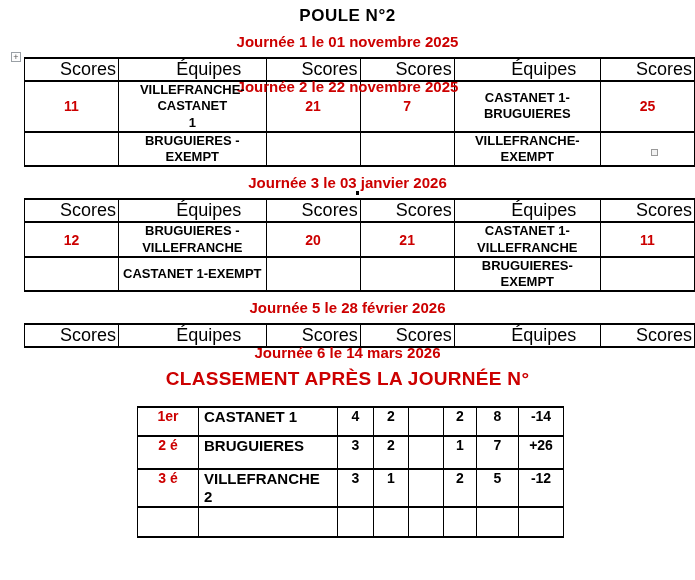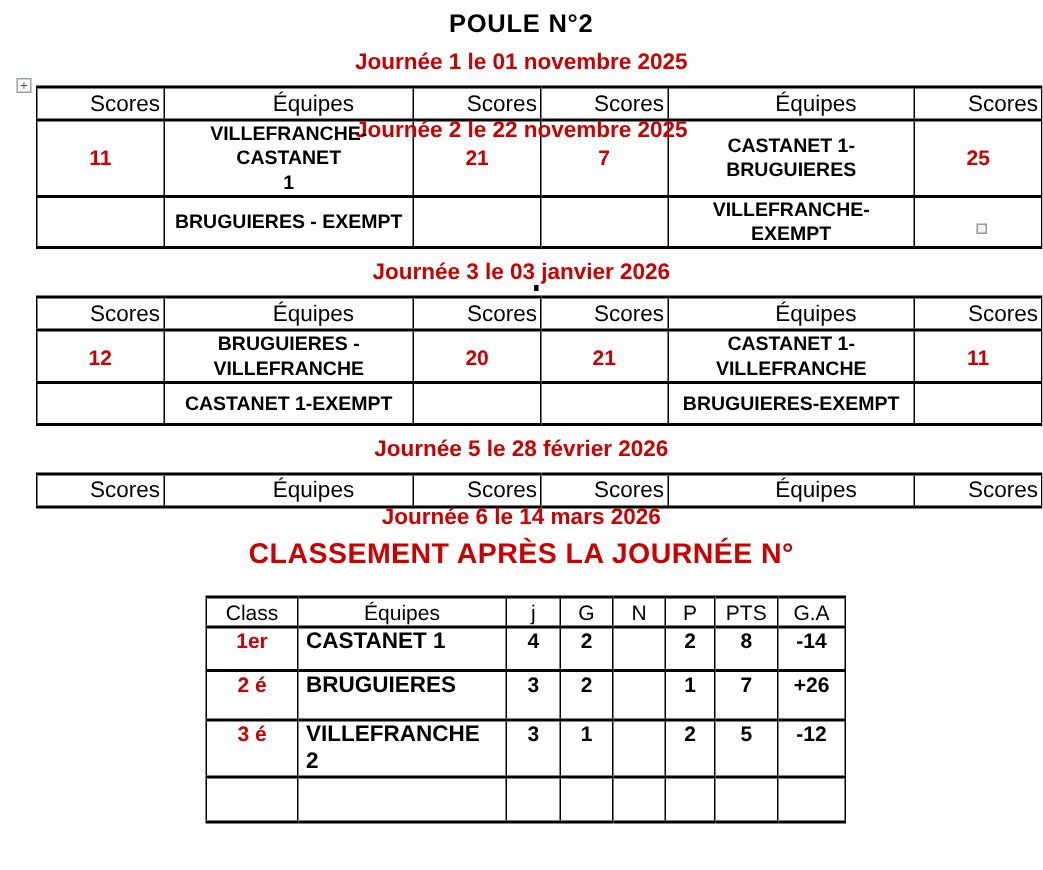--- a/index.html
+++ b/index.html
@@ -21,21 +21,21 @@
   .cursor-bar{display:inline-block;width:3px;height:21px;background:#000;margin:0 2px 0 22px;}
   .jh-right-34{flex:1;text-align:left;}
   
   table{border-collapse:collapse;table-layout:fixed;}
   .jtable{margin-left:24px;}
   .jtable td{
     border-left:1px solid #000;border-right:1px solid #000;
     border-top:2px solid #000;border-bottom:2px solid #000;
     text-align:center;vertical-align:middle;padding:0 2px;overflow:hidden;
   }
-  .jtable .hrow td{font-size:15px;height:20px;font-weight:normal;padding-left:35px;}
+  .jtable .hrow td{font-size:18px;height:20px;font-weight:normal;padding-left:35px;}
   .jtable .rtall td{height:32px;}
   .jtable .rshort td{height:26px;}
   .score{font-weight:bold;font-size:14px;color:var(--red);}
   .teams{font-weight:bold;font-size:13px;white-space:pre-line;line-height:1.25;}
   
   .ctitle{
     margin:20px 0 16px 0;text-align:center;font-weight:bold;
     font-size:19px;color:var(--red);letter-spacing:.3px;
   }
   .ctable{margin-left:137px;}
@@ -185,30 +185,20 @@
       <col style="width:61px">
       <col style="width:139px">
       <col style="width:36px">
       <col style="width:35px">
       <col style="width:35px">
       <col style="width:33px">
       <col style="width:42px">
       <col style="width:45px">
     </colgroup>
   <tbody>
-      <tr class="chrow">
-    <td>Class</td>
-    <td>Équipes</td>
-    <td>j</td>
-    <td>G</td>
-    <td>N</td>
-    <td>P</td>
-    <td>PTS</td>
-    <td>G.A</td>
-  </tr>
   <tr class="cr1">
     <td class="rank">1er</td>
     <td class="cequipe">CASTANET 1</td>
     <td class="cnum">4</td>
     <td class="cnum">2</td>
     <td class="cnum"></td>
     <td class="cnum">2</td>
     <td class="cnum">8</td>
     <td class="cnum">-14</td>
   </tr>

